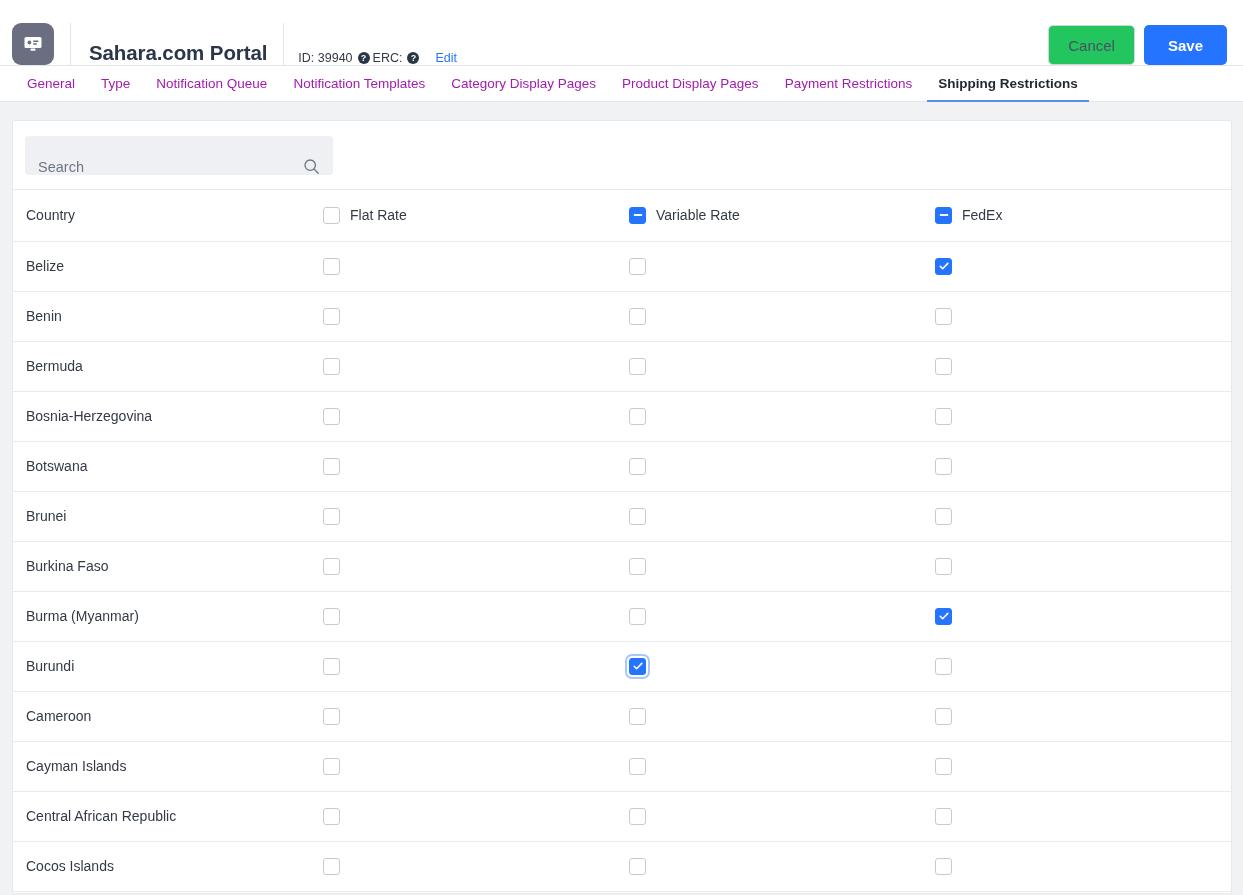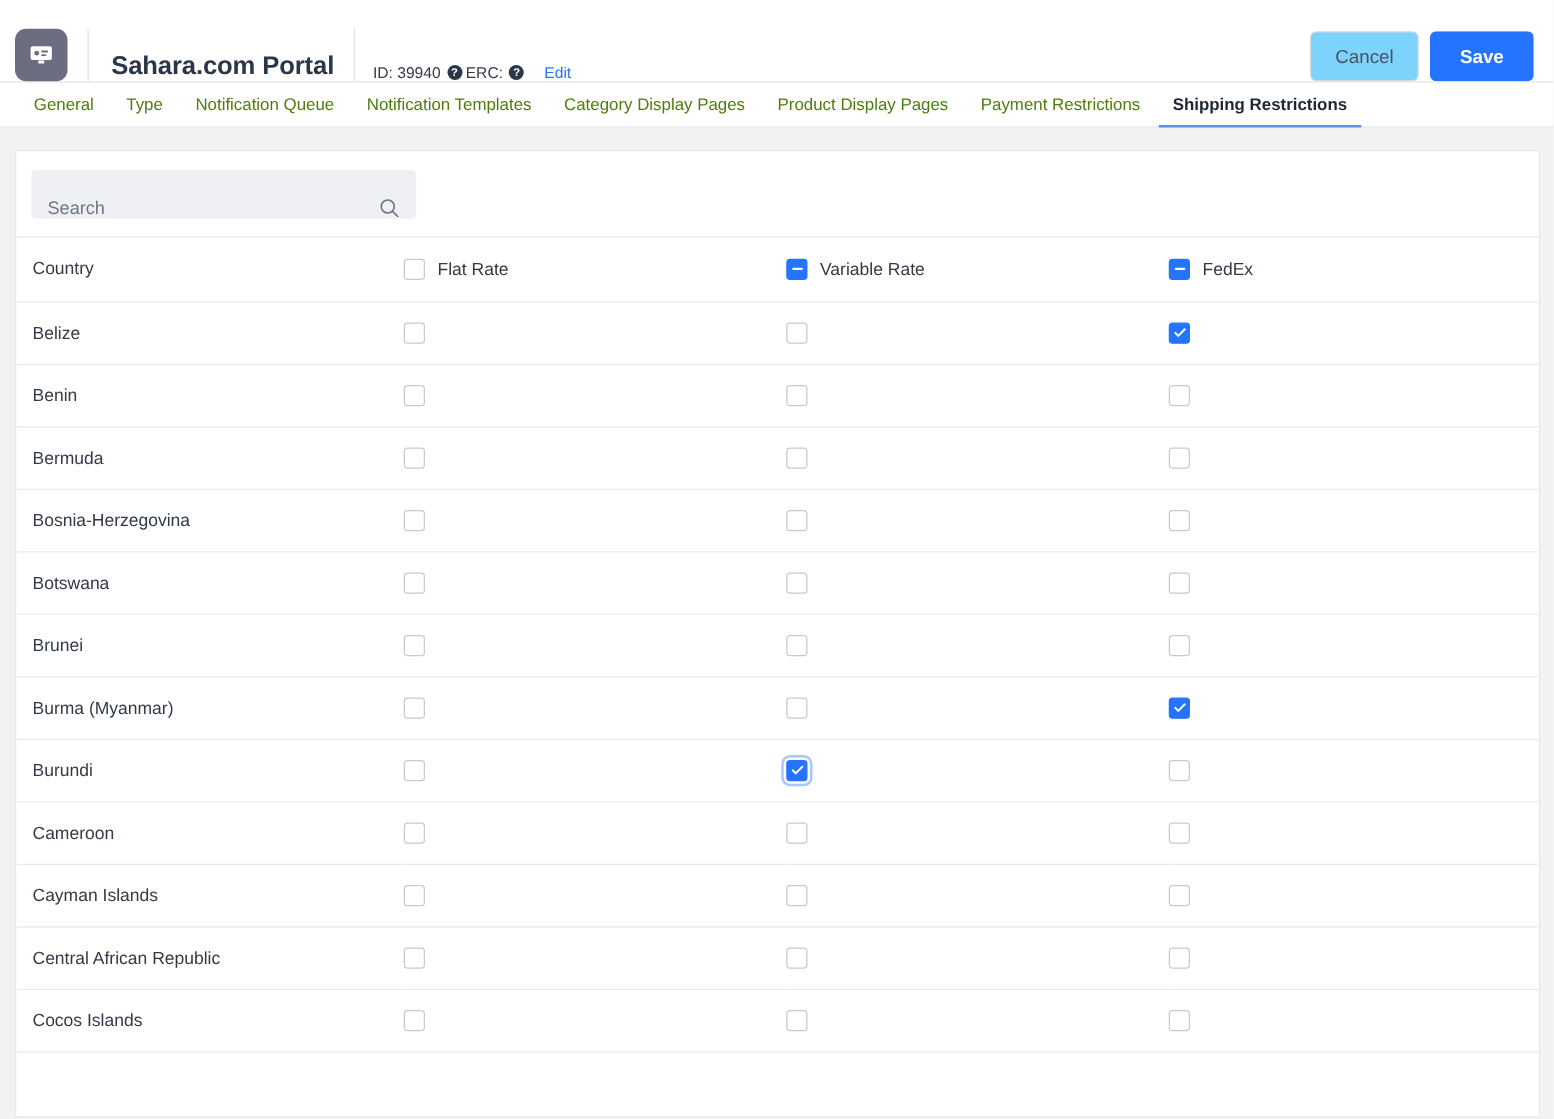--- a/index.html
+++ b/index.html
@@ -84,21 +84,21 @@
     height: 40px;
     border-radius: 5px;
     font-size: 15px;
     padding: 0 19px;
     cursor: pointer;
     border: 1px solid transparent;
     font-family: inherit;
     display: inline-flex; align-items: center; justify-content: center;
   }
   .btn-cancel {
-    background: #7dd3fc;
+    background: #22c55e;
     border-color: #d3d6db;
     color: #4a5160;
     margin-right: 9px;
   }
   .btn-save {
     background: #2574ff;
     color: #ffffff;
     font-weight: bold;
     padding: 0 23px;
   }
@@ -110,21 +110,21 @@
     display: flex;
     align-items: stretch;
     padding: 0 14px;
     border-bottom: 1px solid #e3e5e8;
   }
   .tab {
     display: flex;
     align-items: center;
     padding: 0 13px;
     font-size: 13.5px;
-    color: #4d7c0f;
+    color: #a21caf;
     cursor: pointer;
     position: relative;
     white-space: nowrap;
   }
   .tab.active {
     color: #1f2733;
     font-weight: bold;
   }
   .tab.active::after {
     content: "";
@@ -457,20 +457,38 @@
                 <span class="cbx"></span>
               </div>
             </td>
             <td class="col-chk-last">
               <div class="cell-cbx-wrap">
                 <span class="cbx"></span>
               </div>
             </td>
           </tr>
           <tr class="body-row">
+            <td class="col-country cell-country">Burkina Faso</td>
+            <td class="col-chk">
+              <div class="cell-cbx-wrap">
+                <span class="cbx"></span>
+              </div>
+            </td>
+            <td class="col-chk">
+              <div class="cell-cbx-wrap">
+                <span class="cbx"></span>
+              </div>
+            </td>
+            <td class="col-chk-last">
+              <div class="cell-cbx-wrap">
+                <span class="cbx"></span>
+              </div>
+            </td>
+          </tr>
+          <tr class="body-row">
             <td class="col-country cell-country">Burma (Myanmar)</td>
             <td class="col-chk">
               <div class="cell-cbx-wrap">
                 <span class="cbx"></span>
               </div>
             </td>
             <td class="col-chk">
               <div class="cell-cbx-wrap">
                 <span class="cbx"></span>
               </div>

